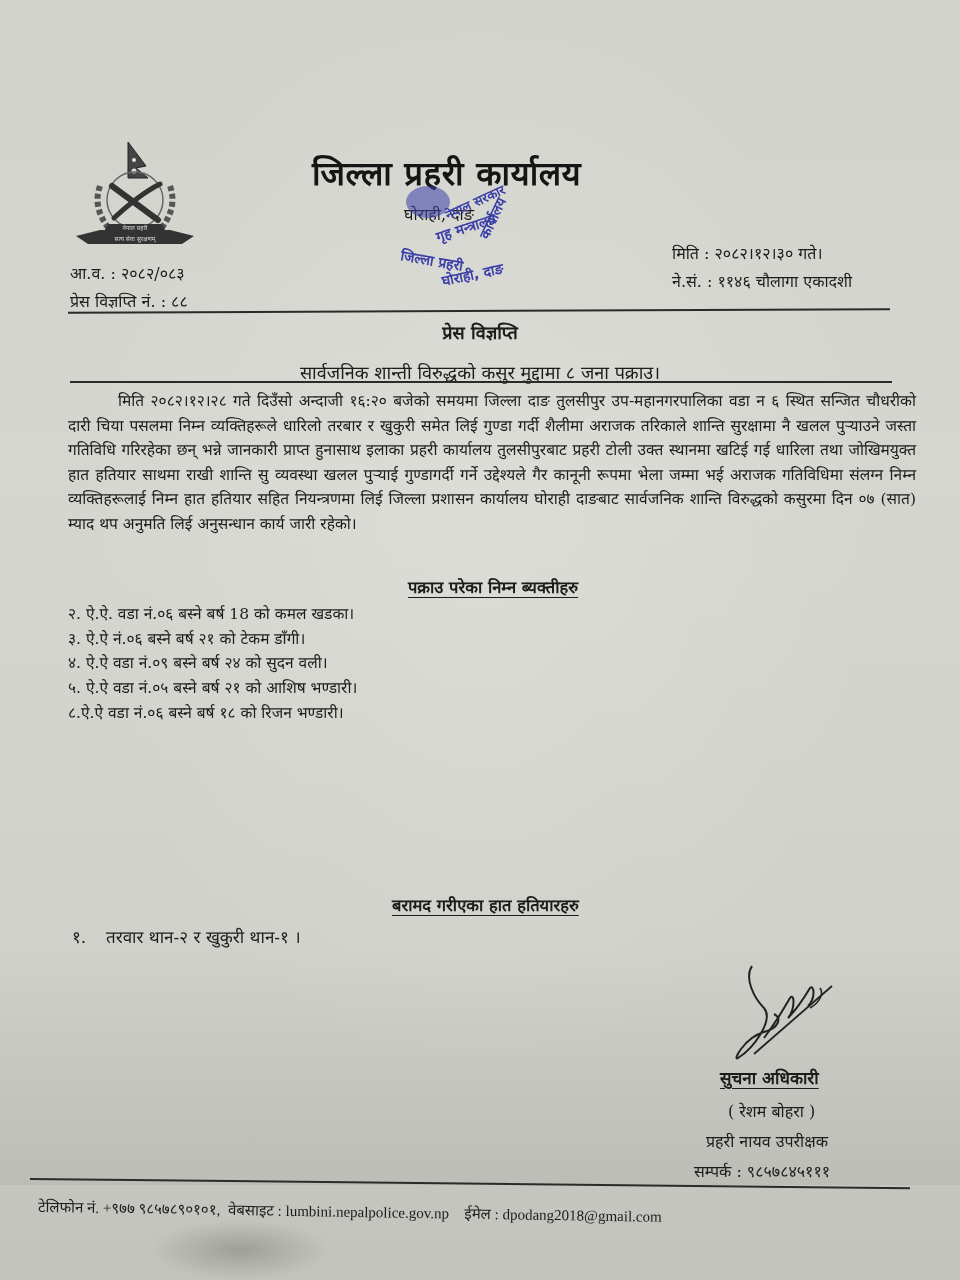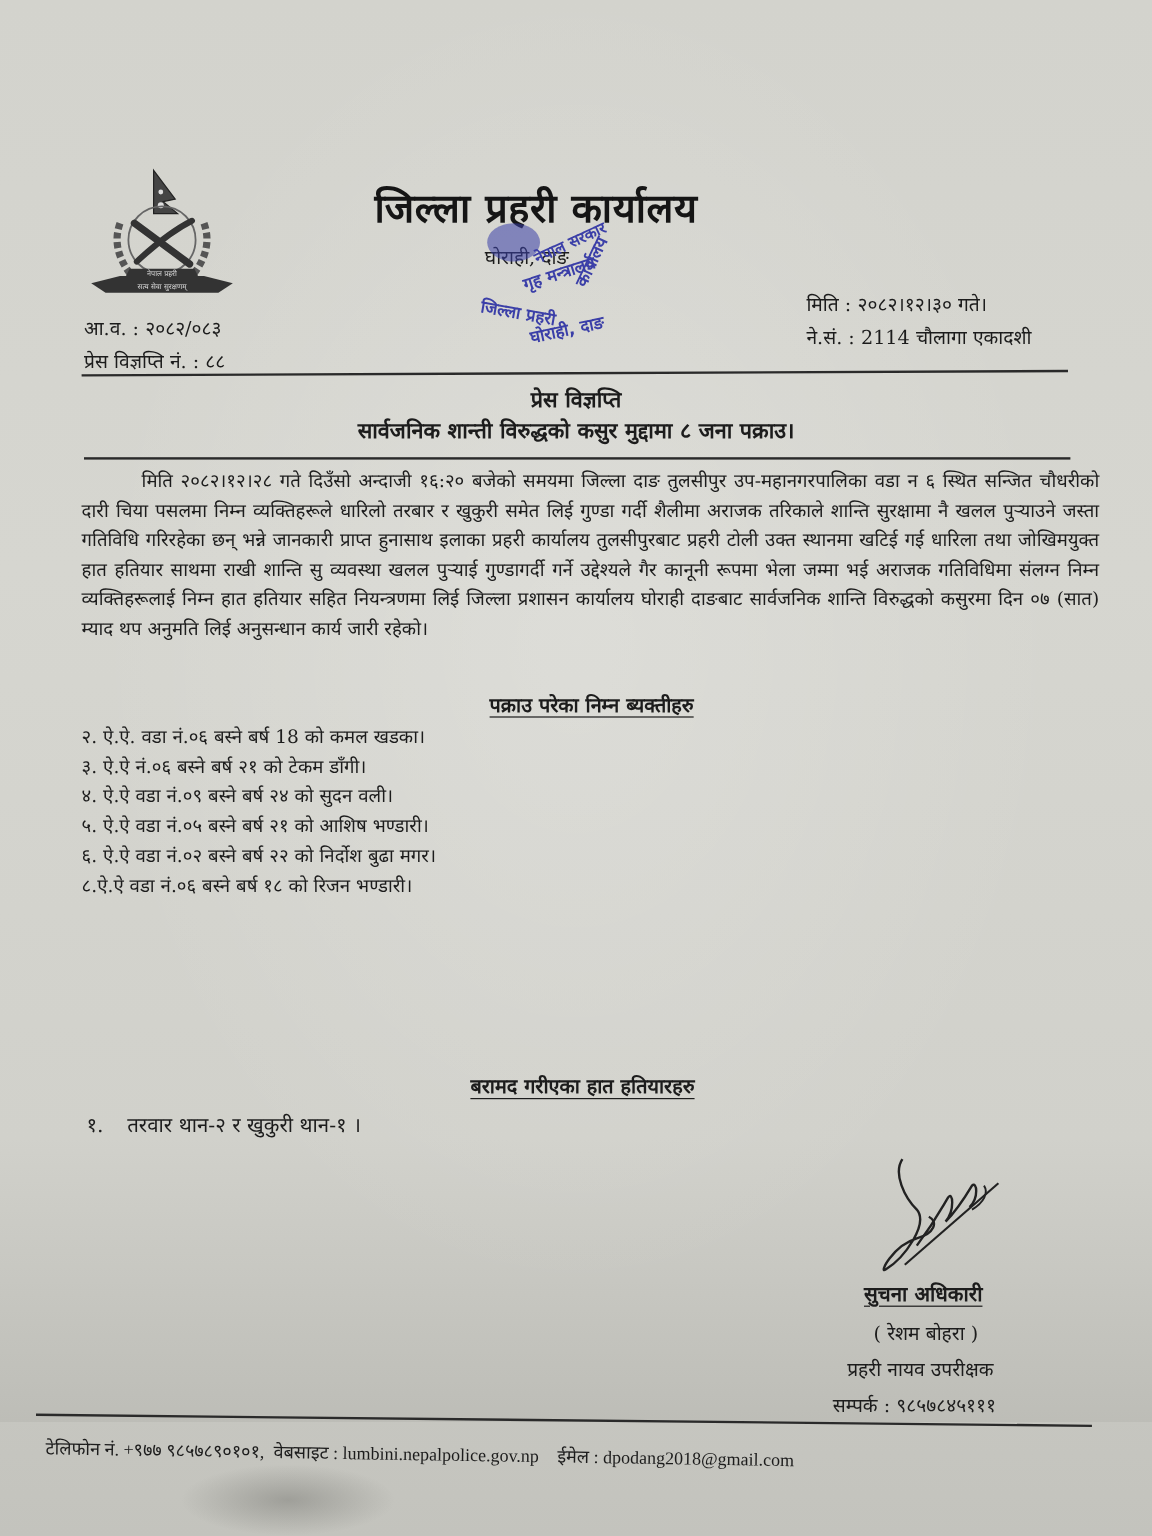--- a/index.html
+++ b/index.html
@@ -27,21 +27,21 @@
       font-family: "DejaVu Sans", sans-serif; color: #151515;
     }
     .office-location { left: 404px; top: 203px; font-size: 16px; }
     .stamp { left: 388px; top: 180px; width: 150px; height: 120px; }
     .fy { left: 70px; top: 262px; font-size: 16px; }
     .press-no { left: 70px; top: 290px; font-size: 16px; }
     .date-right { left: 672px; top: 242px; font-size: 16px; }
     .ns-right { left: 672px; top: 270px; font-size: 16px; }
     .rule { position: absolute; height: 2px; background: #2a2a2a; }
     .heading1 { left: 0; width: 960px; top: 320px; text-align: center; font-size: 18px; font-weight: bold; }
-    .heading2 { left: 0; width: 960px; top: 346px; text-align: center; font-size: 18px; font-weight: bold; }
+    .heading2 { left: 0; width: 960px; top: 360px; text-align: center; font-size: 18px; font-weight: normal; }
     .body-para {
       left: 68px; top: 389px; width: 848px; font-size: 15.5px; line-height: 24.5px;
       text-indent: 50px; text-align: justify;
     }
     .sub-heading {
       font-size: 16.5px; font-weight: bold; text-decoration: underline; text-underline-offset: 4px;
     }
     .arrested-heading { left: 408px; top: 575px; }
     .list { left: 68px; top: 602px; font-size: 15.5px; line-height: 24.7px; margin: 0; padding: 0; list-style: none; }
     .weapons-heading { left: 392px; top: 893px; }
@@ -94,38 +94,37 @@
         <text x="12" y="80" font-size="14" transform="rotate(10 12 80)">जिल्ला प्रहरी</text>
         <text x="100" y="60" font-size="14" transform="rotate(-65 100 60)">कार्यालय</text>
         <text x="55" y="106" font-size="14" transform="rotate(-12 55 106)">घोराही, दाङ</text>
       </g>
     </svg>
   </div>
 
   <div class="abs fy">आ.व. : २०८२/०८३</div>
   <div class="abs press-no">प्रेस विज्ञप्ति नं. : ८८</div>
   <div class="abs date-right">मिति : २०८२।१२।३० गते।</div>
-  <div class="abs ns-right">ने.सं. : 2114 चौलागा एकादशी</div>
+  <div class="abs ns-right">ने.सं. : ११४६ चौलागा एकादशी</div>
 
   <div class="rule" style="left:68px; top:310px; width:822px; transform: rotate(-0.25deg);"></div>
 
   <div class="abs heading1">प्रेस विज्ञप्ति</div>
   <div class="abs heading2">सार्वजनिक शान्ती विरुद्धको कसुर मुद्दामा ८ जना पक्राउ।</div>
 
   <div class="rule" style="left:70px; top:381px; width:822px;"></div>
 
   <div class="abs body-para">मिति २०८२।१२।२८ गते दिउँसो अन्दाजी १६:२० बजेको समयमा जिल्ला दाङ तुलसीपुर उप-महानगरपालिका वडा न ६ स्थित सन्जित चौधरीको दारी चिया पसलमा निम्न व्यक्तिहरूले धारिलो तरबार र खुकुरी समेत लिई गुण्डा गर्दी शैलीमा अराजक तरिकाले शान्ति सुरक्षामा नै खलल पुऱ्याउने जस्ता गतिविधि गरिरहेका छन् भन्ने जानकारी प्राप्त हुनासाथ इलाका प्रहरी कार्यालय तुलसीपुरबाट प्रहरी टोली उक्त स्थानमा खटिई गई धारिला तथा जोखिमयुक्त हात हतियार साथमा राखी शान्ति सु व्यवस्था खलल पुऱ्याई गुण्डागर्दी गर्ने उद्देश्यले गैर कानूनी रूपमा भेला जम्मा भई अराजक गतिविधिमा संलग्न निम्न व्यक्तिहरूलाई निम्न हात हतियार सहित नियन्त्रणमा लिई जिल्ला प्रशासन कार्यालय घोराही दाङबाट सार्वजनिक शान्ति विरुद्धको कसुरमा दिन ०७ (सात) म्याद थप  अनुमति लिई अनुसन्धान कार्य जारी रहेको।</div>
 
   <div class="abs sub-heading arrested-heading">पक्राउ परेका निम्न ब्यक्तीहरु</div>
   <ul class="abs list">
     <li>२. ऐ.ऐ. वडा नं.०६ बस्ने बर्ष 18 को कमल खडका।</li>
     <li>३. ऐ.ऐ नं.०६ बस्ने बर्ष २१ को टेकम डाँगी।</li>
     <li>४. ऐ.ऐ वडा नं.०९ बस्ने बर्ष २४ को सुदन वली।</li>
     <li>५. ऐ.ऐ वडा नं.०५ बस्ने बर्ष २१ को आशिष भण्डारी।</li>
-    <li>६. ऐ.ऐ वडा नं.०२ बस्ने बर्ष २२ को निर्दोश बुढा मगर।</li>
     <li>८.ऐ.ऐ वडा नं.०६ बस्ने बर्ष १८ को रिजन भण्डारी।</li>
   </ul>
 
   <div class="abs sub-heading weapons-heading">बरामद गरीएका हात हतियारहरु</div>
   <div class="abs weapon-item">
     <span class="num">१.</span><span>तरवार थान-२ र खुकुरी थान-१ ।</span>
   </div>
 
   <div class="abs signature">
     <svg width="120" height="110" viewBox="0 0 120 110">

